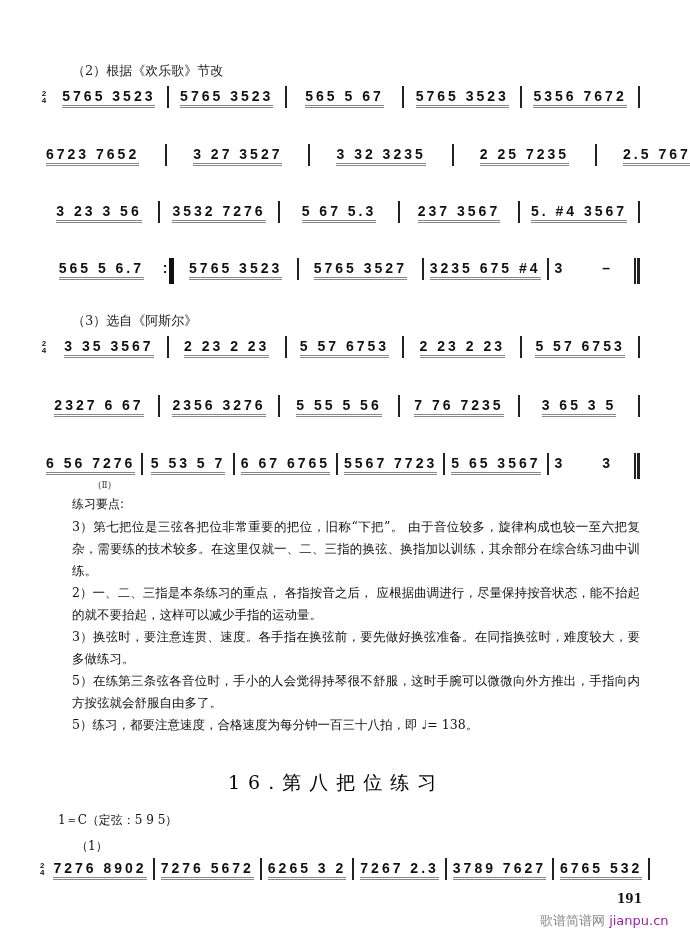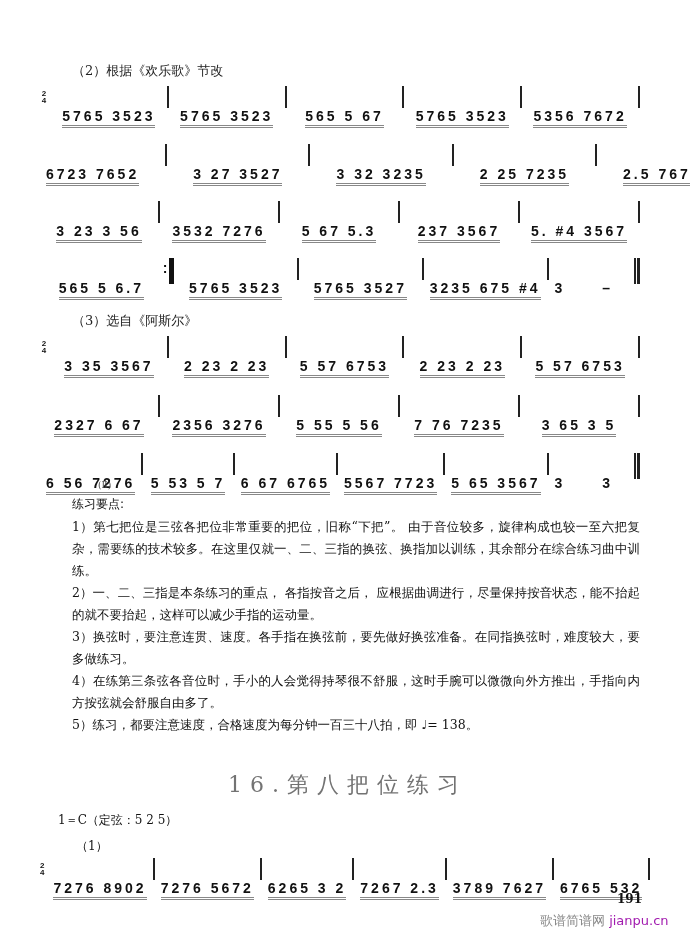--- a/index.html
+++ b/index.html
@@ -4,33 +4,33 @@
 <style>
   html, body { margin:0; padding:0; background:#fff; }
   body { width:690px; height:939px; position:relative; overflow:hidden; color:#111;
          font-family:"DejaVu Sans", sans-serif; }
   .page { position:absolute; left:0; top:0; width:690px; height:939px; }
   .section-heading { position:absolute; left:72px; font-family:"DejaVu Serif", serif; font-size:13px; color:#222; }
   .staff { position:absolute; left:40px; width:600px; height:28px; display:flex; align-items:flex-start; }
   .timesig { font-family:"Liberation Sans", sans-serif; font-weight:bold; font-size:8px; line-height:7px;
              display:flex; flex-direction:column; align-items:center; margin-right:3px; margin-top:2px; width:8px; }
   .timesig span { display:block; }
-  .measure { flex:1; display:flex; align-items:flex-end; justify-content:space-around; padding:0 6px;margin-top:20px; }
+  .measure { flex:1; display:flex; align-items:flex-end; justify-content:space-around; padding:0 6px; }
   .group { font-family:"Liberation Sans", sans-serif; font-weight:bold; font-size:14px; letter-spacing:3px;
            border-bottom:3px double #888; padding-bottom:1px; white-space:pre; line-height:16px; }
   .bar { width:2px; background:#222; height:22px; margin-top:-2px; flex:none; }
   .bar.double { width:6px; background:linear-gradient(to right,#222 0,#222 2px,transparent 2px,transparent 3px,#222 3px,#222 6px); height:26px; }
   .bar.repeat { width:5px; height:26px; background:#111; position:relative; }
   .repeat-dots { font-family:"Liberation Sans", sans-serif; font-weight:bold; font-size:14px; margin-right:2px; flex:none; }
   .plain { font-family:"Liberation Sans", sans-serif; font-weight:bold; font-size:14px; letter-spacing:18px; white-space:pre; }
   .annot { position:absolute; font-size:9px; color:#444; font-family:"DejaVu Serif", serif; }
   .notes-title { position:absolute; left:72px; top:496px; font-family:"DejaVu Sans", sans-serif; font-weight:normal; font-size:12px; }
   .para { position:absolute; left:40px; width:600px; font-family:"DejaVu Serif", serif; font-size:12.5px; line-height:22px; color:#111; text-align:justify; }
   .para .indent { padding-left:32px; }
-  .chapter-title { position:absolute; left:228px; top:770px; font-family:"DejaVu Serif", serif; font-size:22px; letter-spacing:8px; color:#737373; }
+  .chapter-title { position:absolute; left:228px; top:770px; font-family:"DejaVu Serif", serif; font-size:19px; letter-spacing:8px; color:#000000; }
   .key { position:absolute; left:58px; top:812px; font-family:"DejaVu Serif", serif; font-size:12px; }
   .sub-label { position:absolute; left:76px; top:838px; font-family:"DejaVu Serif", serif; font-size:12px; }
   .page-number { position:absolute; left:617px; top:892px; font-family:"DejaVu Serif", serif; font-weight:bold; font-size:12px; }
   .watermark { position:absolute; left:540px; top:912px; font-size:13px; color:#888; font-family:"DejaVu Serif", serif; }
   .watermark .url { color:#a21caf; font-family:"DejaVu Sans", sans-serif; }
 </style>
 </head>
 <body>
 
 <div class="page">
@@ -209,37 +209,37 @@
     <div class="bar"></div>
     <div class="measure" style="flex:0.55;">
         <span class="plain">3 3</span>
       </div>
     <div class="bar double"></div>
   </div>
   <div class="annot" style="left:98px; top:480px;">(Ⅱ)</div>
 
   <div class="notes-title">练习要点:</div>
   <div class="para" style="top:516px;">
-      <div class="indent">1）第七把位是三弦各把位非常重要的把位，旧称“下把”。 由于音位较多，旋律构成也较一至六把复杂，需要练的技术较多。在这里仅就一、二、三指的换弦、换指加以训练，其余部分在综合练习曲中训练。</div>
+      <div class="indent">3）第七把位是三弦各把位非常重要的把位，旧称“下把”。 由于音位较多，旋律构成也较一至六把复杂，需要练的技术较多。在这里仅就一、二、三指的换弦、换指加以训练，其余部分在综合练习曲中训练。</div>
     </div>
   <div class="para" style="top:582px;">
       <div class="indent">2）一、二、三指是本条练习的重点， 各指按音之后， 应根据曲调进行，尽量保持按音状态，能不抬起的就不要抬起，这样可以减少手指的运动量。</div>
     </div>
   <div class="para" style="top:626px;">
       <div class="indent">3）换弦时，要注意连贯、速度。各手指在换弦前，要先做好换弦准备。在同指换弦时，难度较大，要多做练习。</div>
     </div>
   <div class="para" style="top:670px;">
-      <div class="indent">4）在练第三条弦各音位时，手小的人会觉得持琴很不舒服，这时手腕可以微微向外方推出，手指向内方按弦就会舒服自由多了。</div>
+      <div class="indent">5）在练第三条弦各音位时，手小的人会觉得持琴很不舒服，这时手腕可以微微向外方推出，手指向内方按弦就会舒服自由多了。</div>
     </div>
   <div class="para" style="top:714px;">
       <div class="indent">5）练习，都要注意速度，合格速度为每分钟一百三十八拍，即 ♩= 138。</div>
     </div>
 
   <div class="chapter-title">16.第八把位练习</div>
-  <div class="key">1＝C（定弦：5 2 5）</div>
+  <div class="key">1＝C（定弦：5 9 5）</div>
   <div class="sub-label">（1）</div>
 
   <div class="staff" style="top:860px;">
     <div class="timesig">
         <span>2</span>
         <span>4</span>
       </div>
     <div class="measure">
         <span class="group">7276 8902</span>
       </div>

